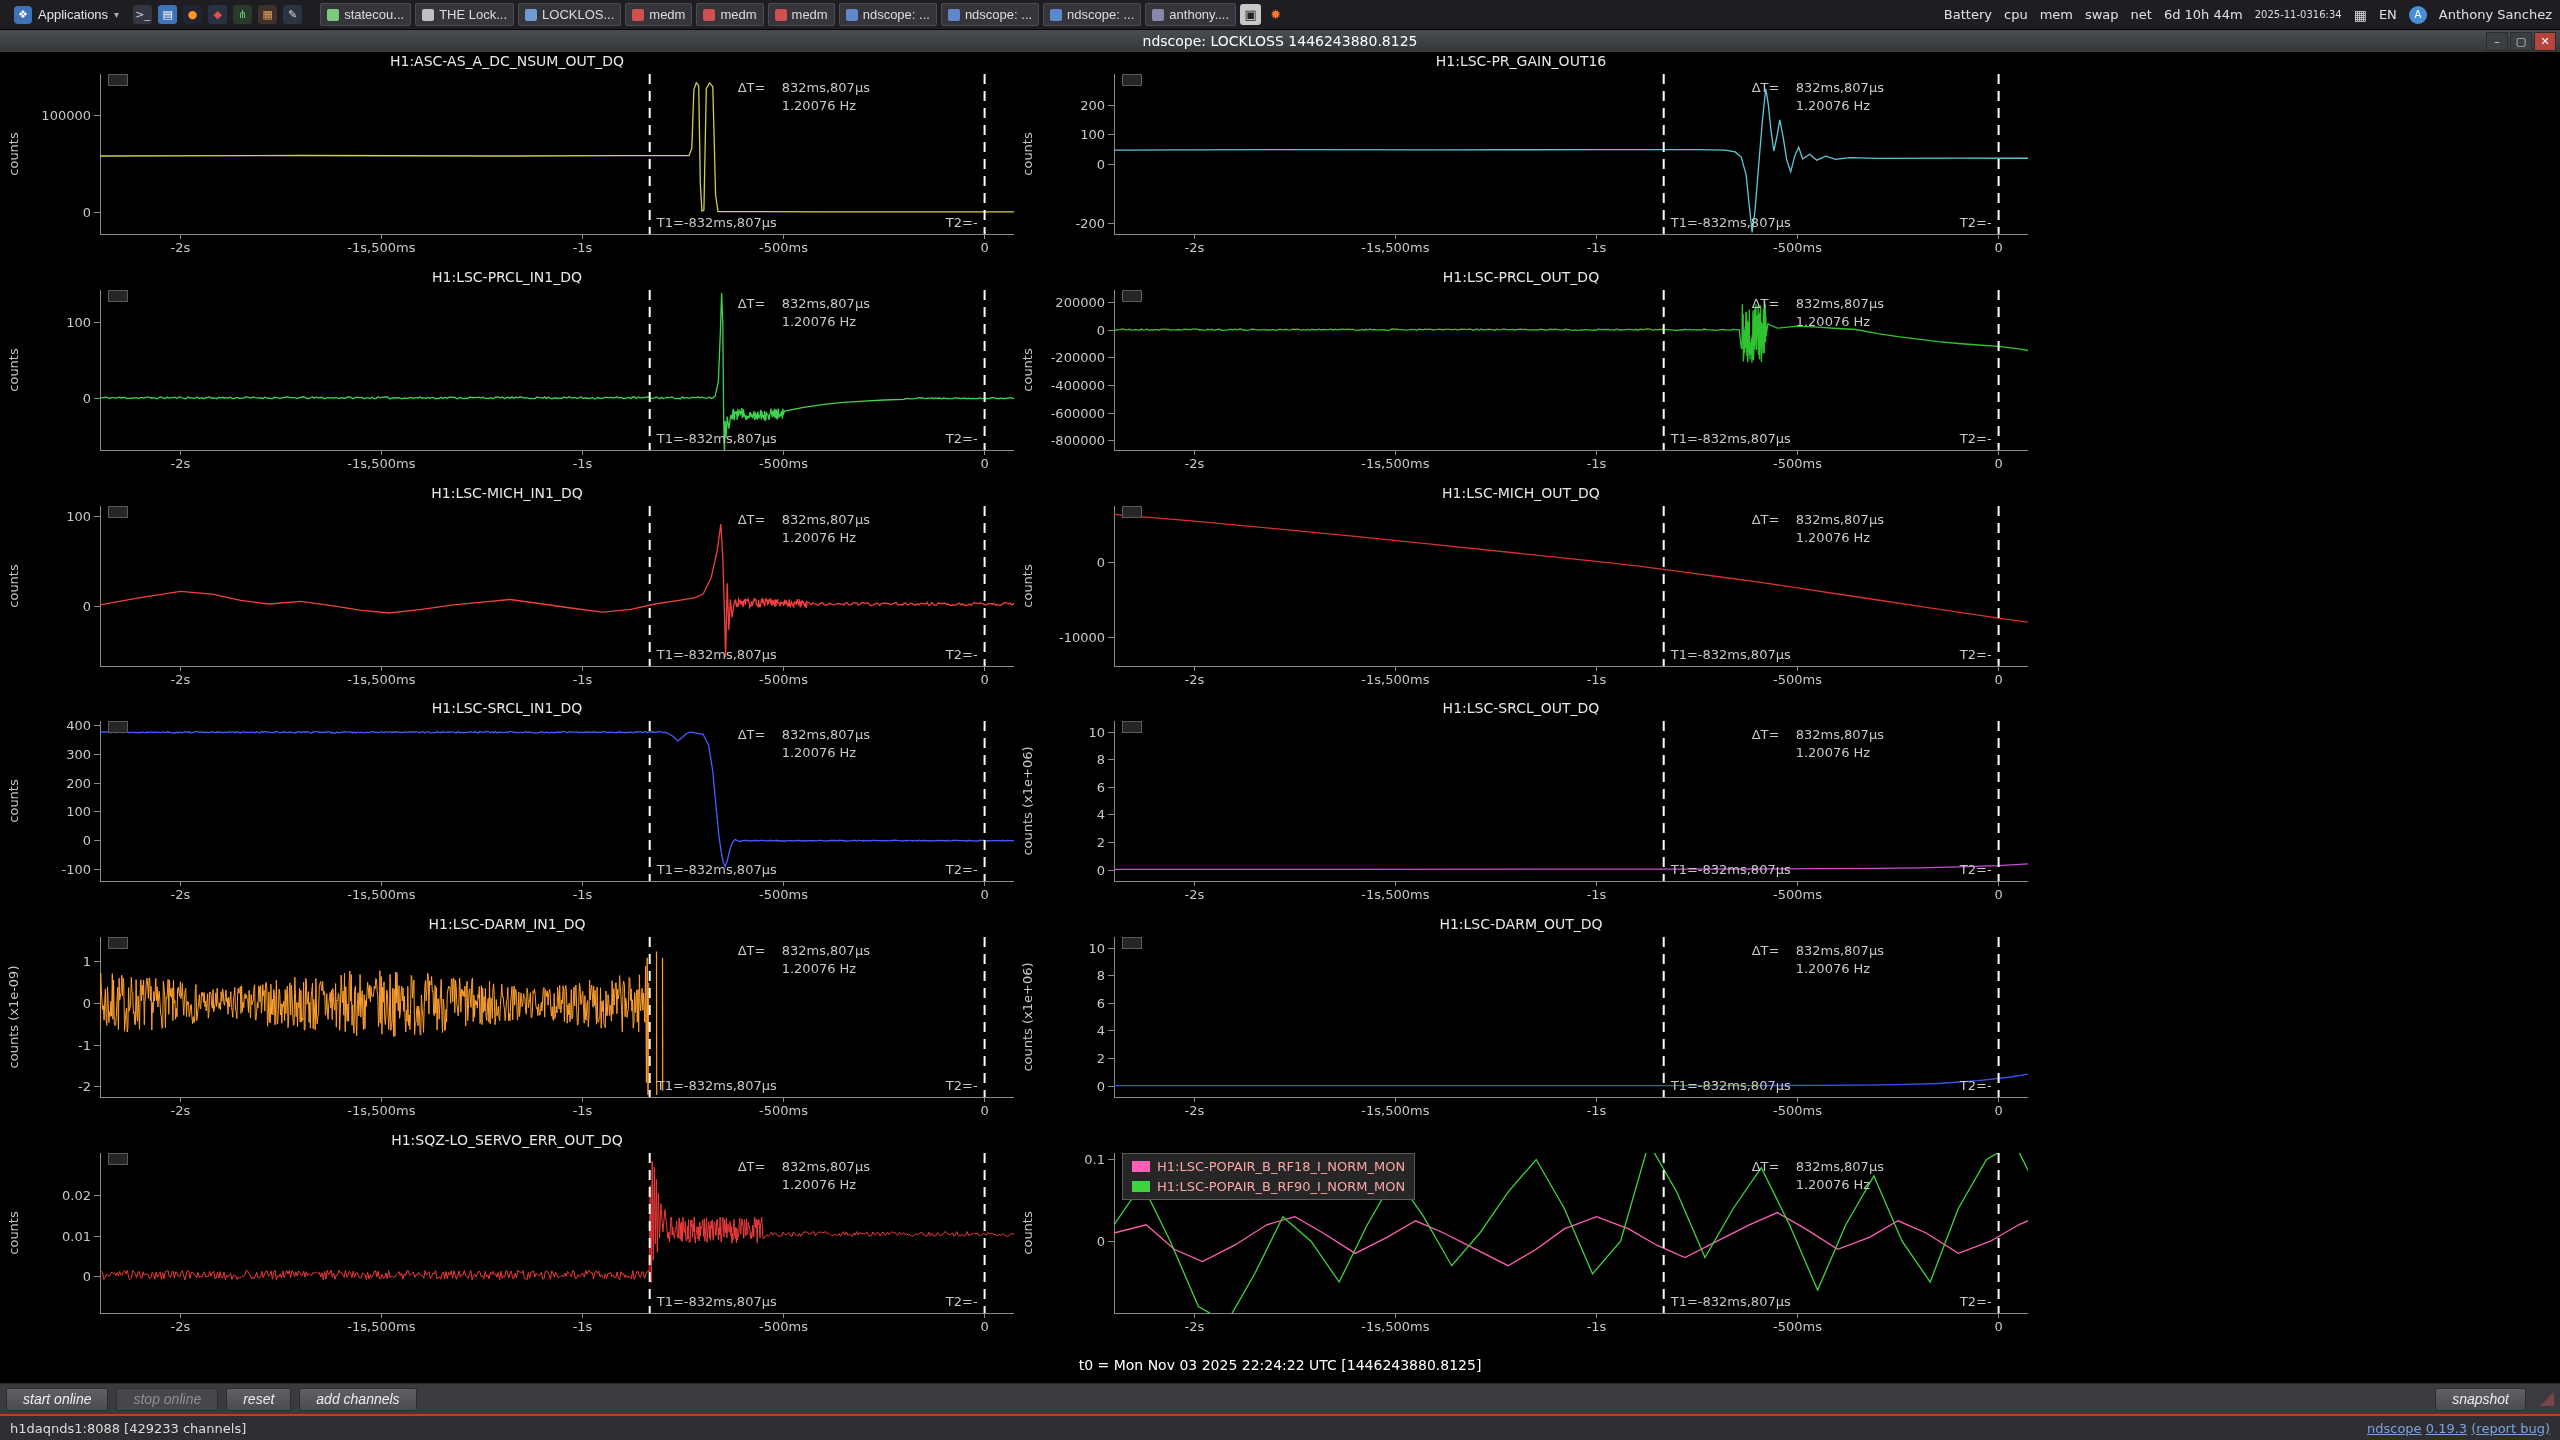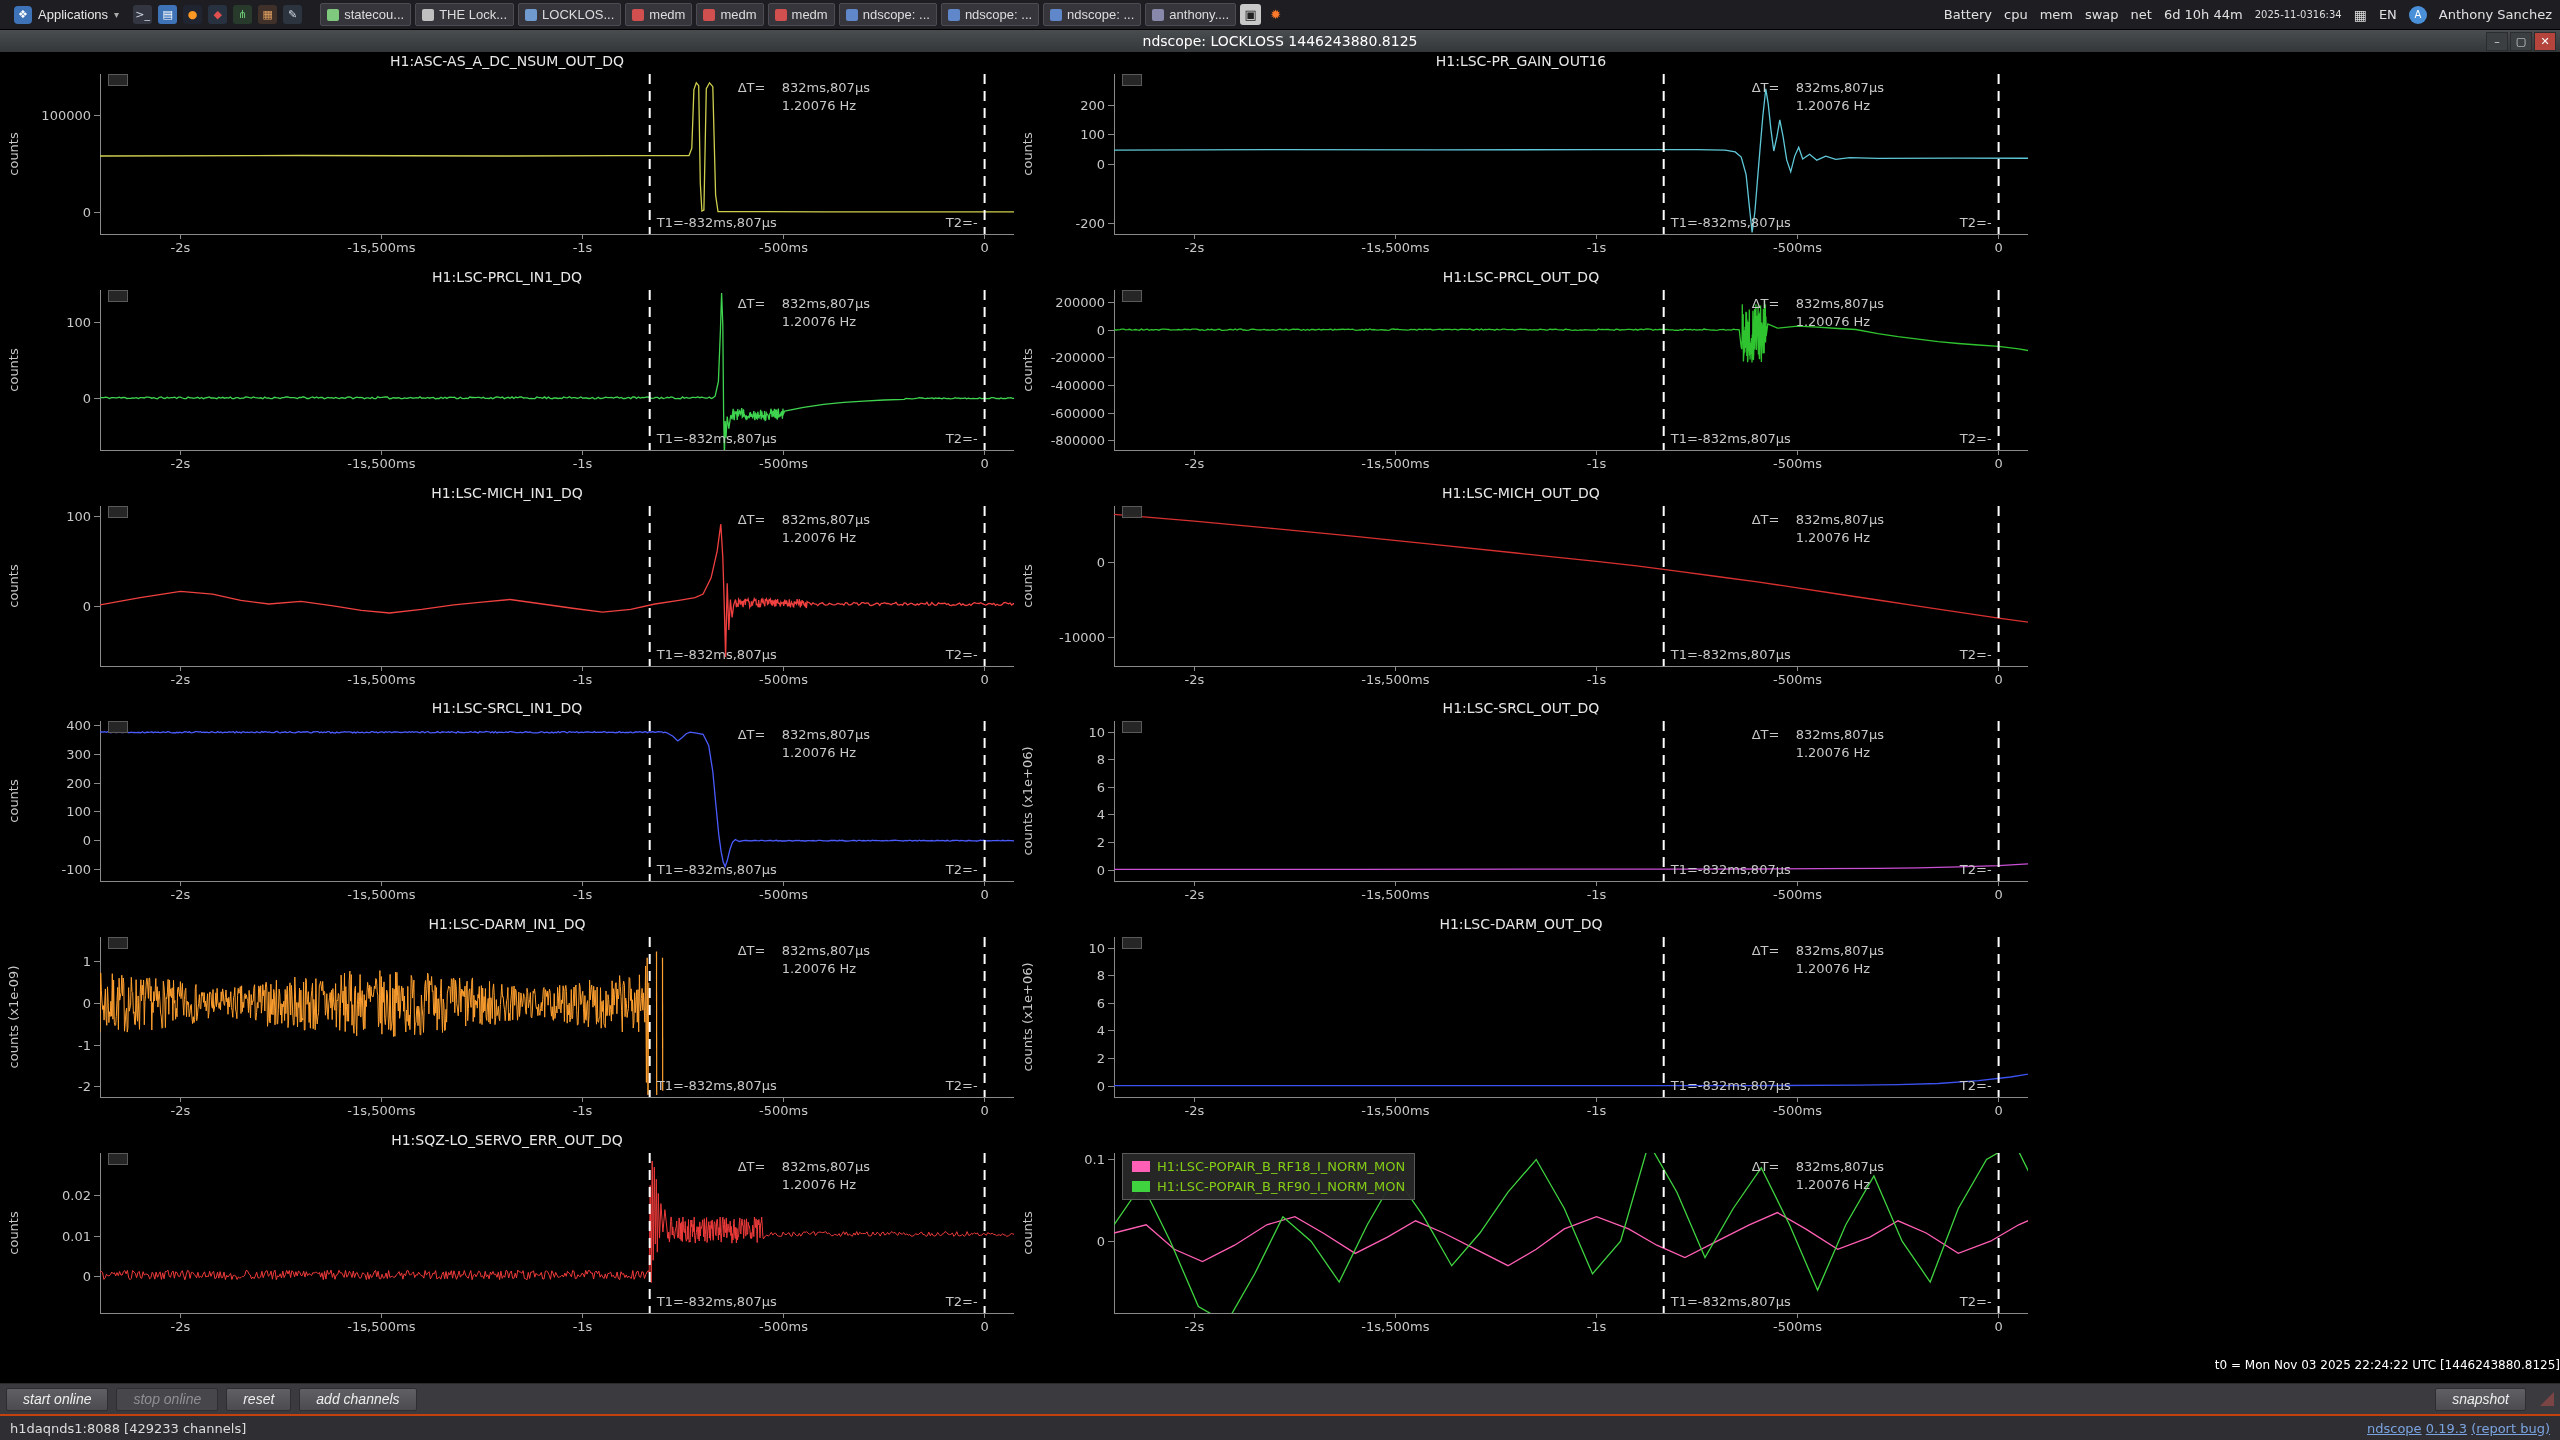--- a/index.html
+++ b/index.html
@@ -36,26 +36,26 @@
     font-size:11px;color:#ddd;background:#3c3f42;border:1px solid #2a2c2e;cursor:pointer;}
   .wc-close{background:#b4443c;color:#fff;}
   
   #plot-grid{position:absolute;top:52px;left:0;width:2028px;height:1295px;display:grid;
     grid-template-columns:1fr 1fr;grid-template-rows:repeat(6,1fr);background:#000;}
   .plot-cell{position:relative;overflow:hidden;background:#000;}
   .plot-title{height:18px;line-height:19px;text-align:center;font-size:14px;color:#e8e8e8;}
   .plot-svg{display:block;}
   svg text{font-family:"DejaVu Sans",sans-serif;fill:#c8c8c8;}
   .legend{position:absolute;left:108px;top:22px;background:rgba(40,40,40,0.95);border:1px solid #5a5a5a;
-    padding:5px 9px;display:flex;flex-direction:column;gap:5px;font-size:13px;color:#84cc16;z-index:2;}
+    padding:5px 9px;display:flex;flex-direction:column;gap:5px;font-size:13px;color:#fca5a5;z-index:2;}
   .legend-row{display:flex;align-items:center;gap:7px;}
   .legend-swatch{width:18px;height:11px;flex:none;}
   
   #t0bar{position:absolute;top:1347px;left:0;width:2560px;height:36px;display:flex;align-items:center;
-    justify-content:flex-end;font-size:12px;color:#fff;background:#000;}
+    justify-content:center;font-size:14px;color:#fff;background:#000;}
   #controls{position:absolute;top:1383px;left:0;width:2560px;height:31px;background:#3b3b3f;
     border-top:1px solid #2a2a2c;display:flex;align-items:center;gap:8px;padding:0 6px;box-sizing:border-box;}
   .ctl-btn{height:23px;padding:0 16px;font-size:14px;color:#eee;background:linear-gradient(#5f5f64,#4b4b50);
     border:1px solid #2e2e32;border-radius:2px;cursor:pointer;font-style:italic;}
   .ctl-btn.disabled{color:#8f8f94;background:#47474b;}
   .snapshot{margin-left:auto;}
   .grip{width:0;height:0;border-bottom:14px solid #7c4545;border-left:14px solid transparent;margin-left:6px;}
   #statusbar{position:absolute;top:1414px;left:0;width:2560px;height:26px;background:#2f2f33;
     border-top:2px solid #c2410c;display:flex;align-items:center;justify-content:space-between;
     padding:0 10px;box-sizing:border-box;font-size:13px;color:#ddd;}

